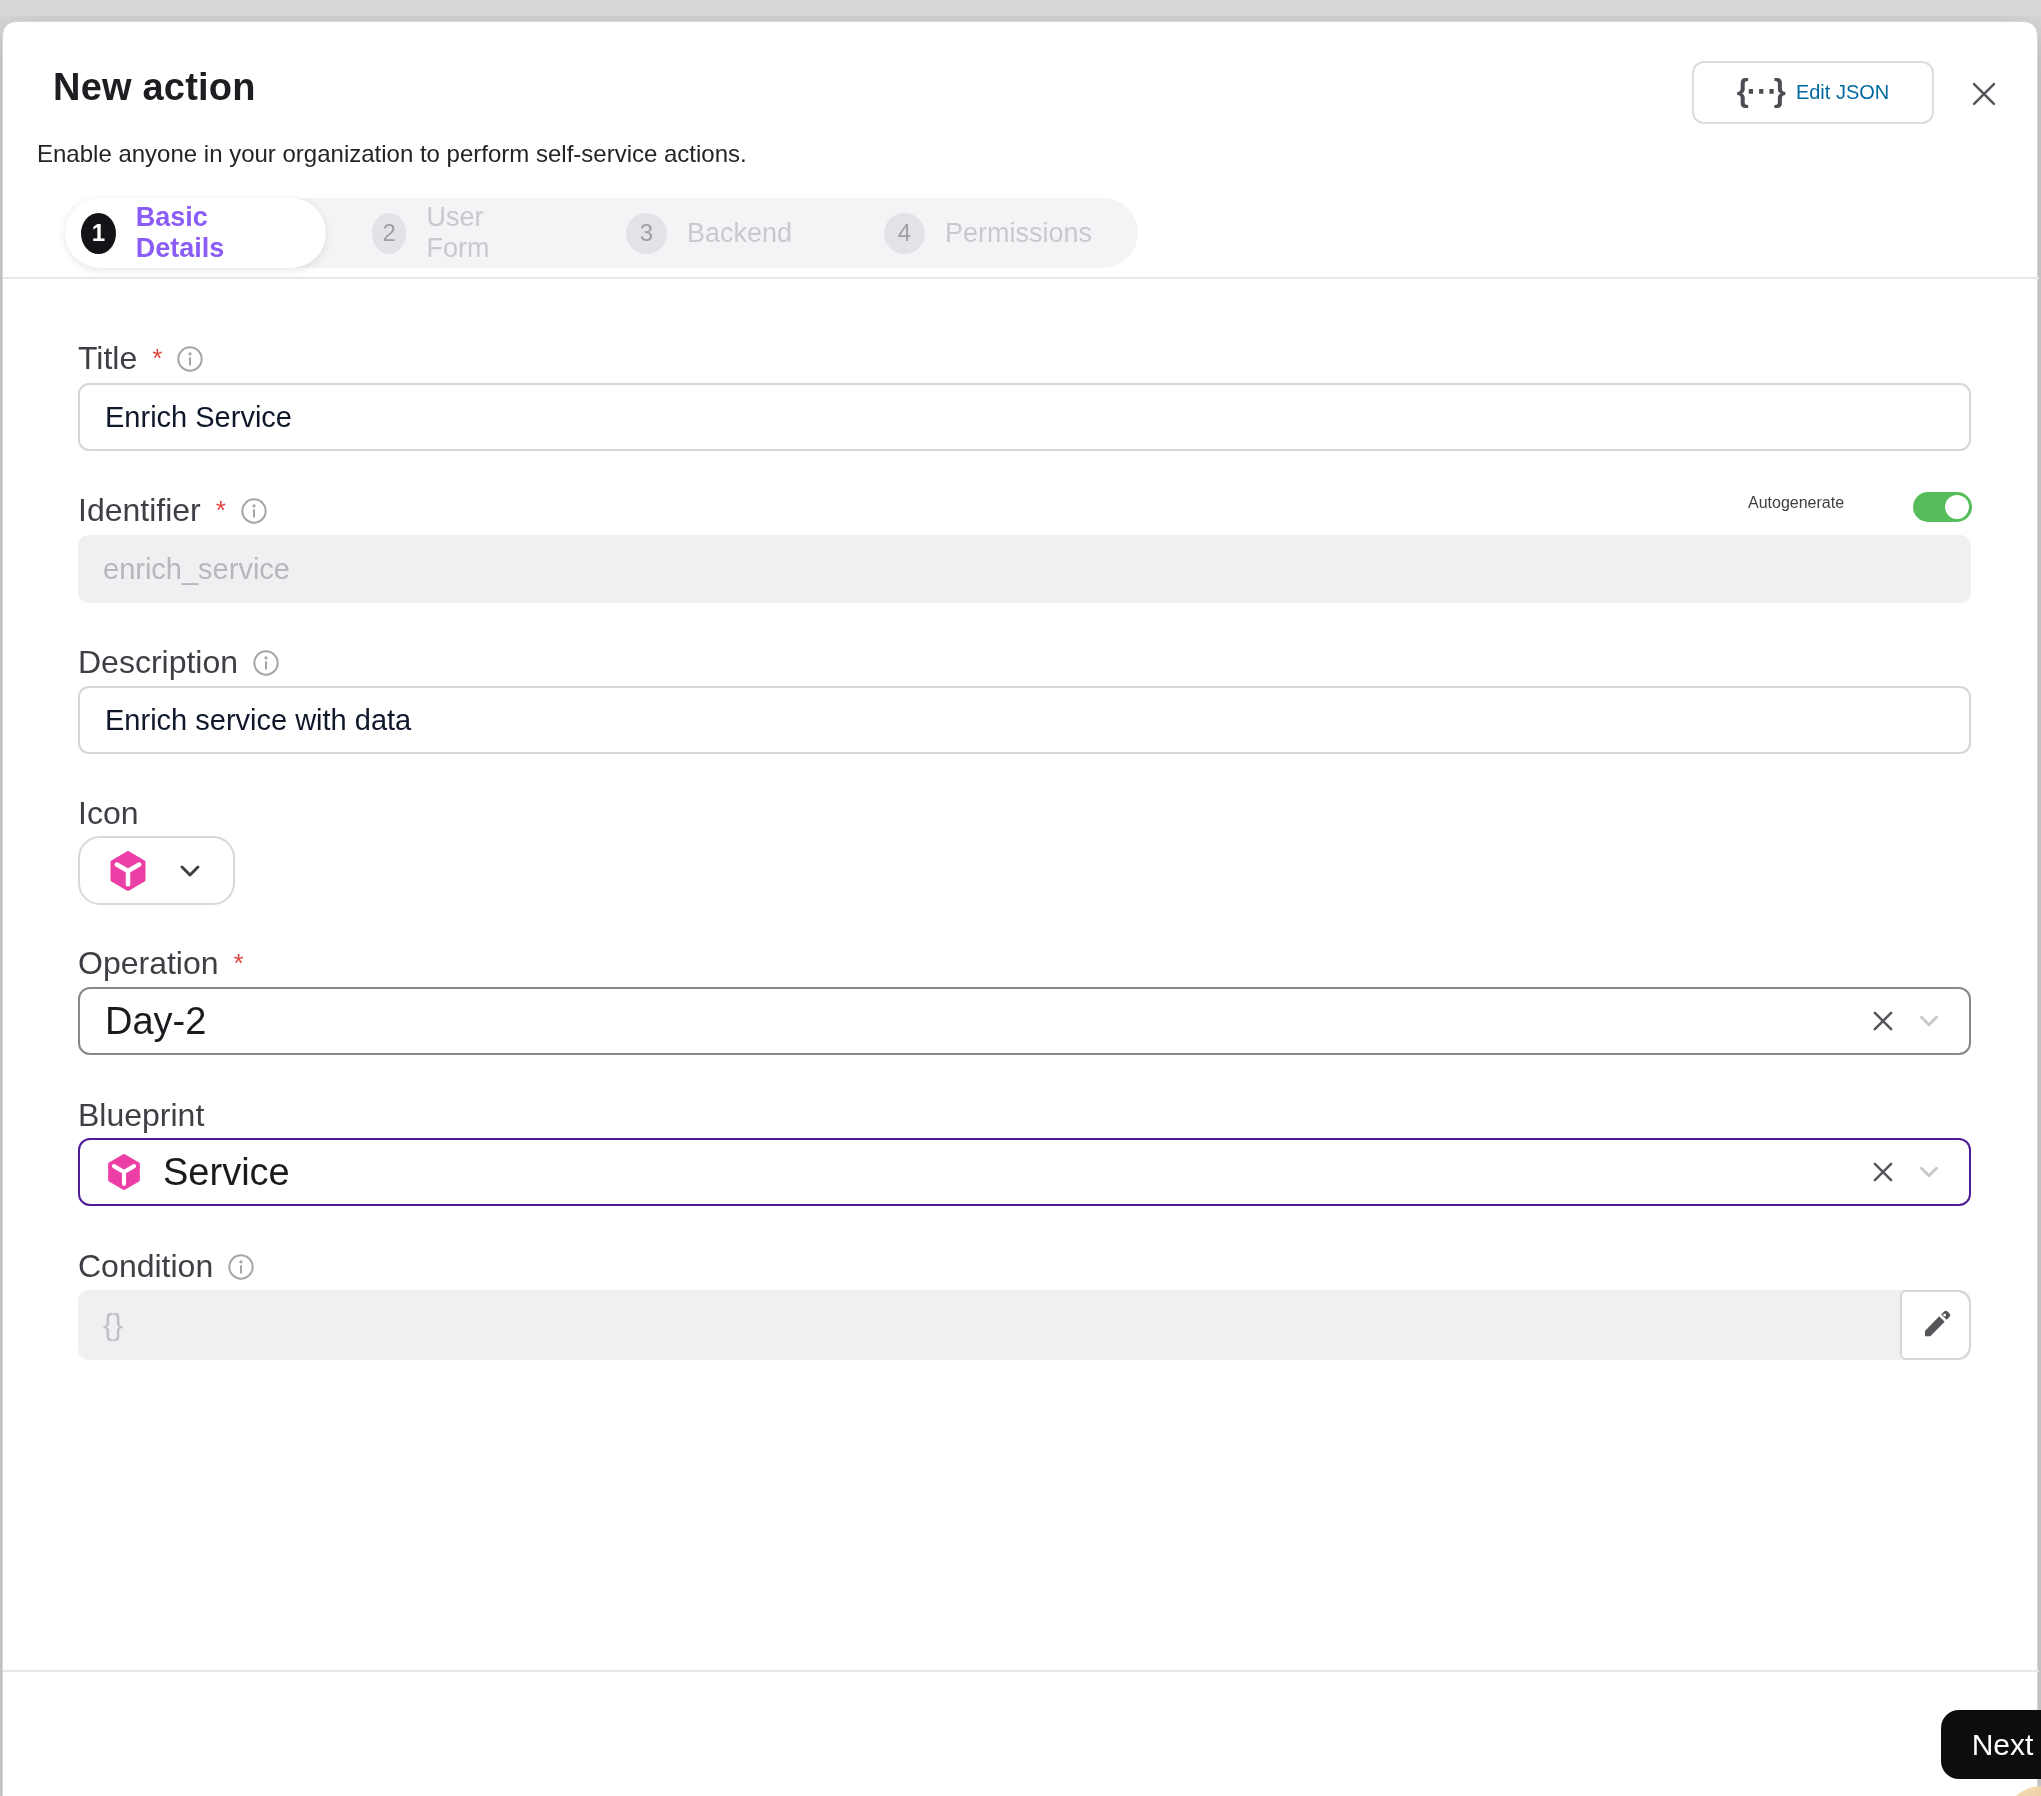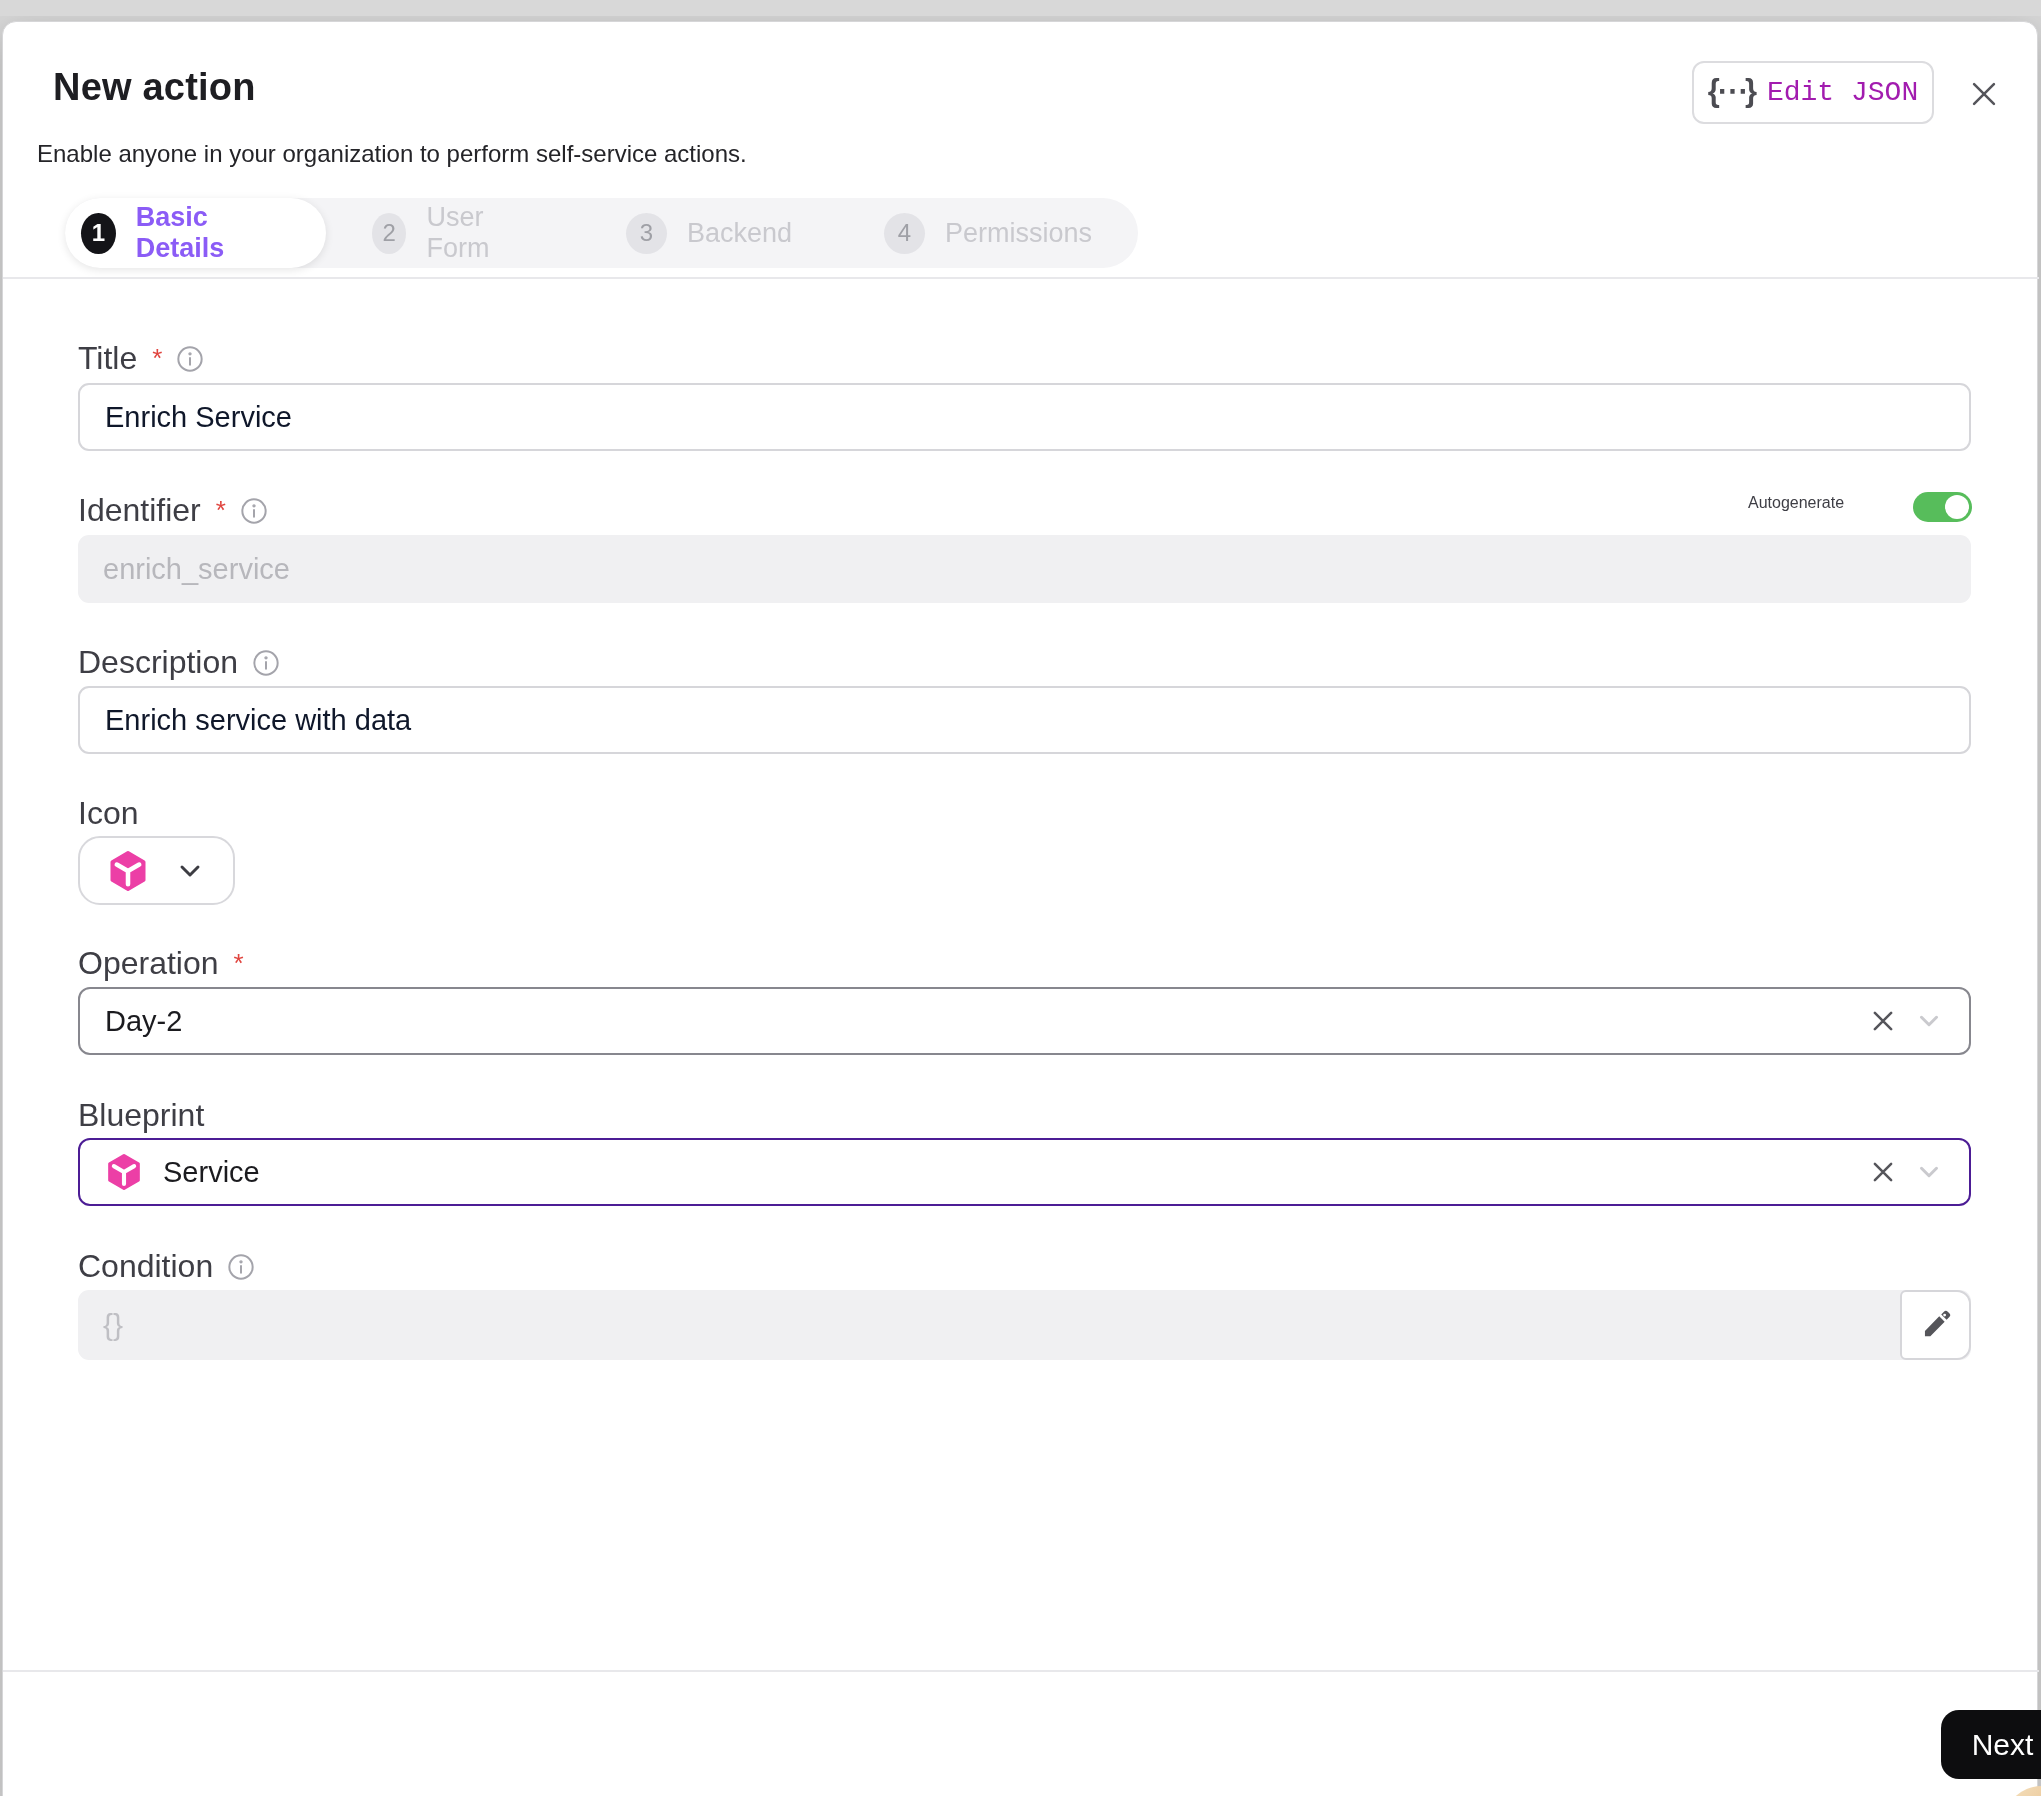--- a/index.html
+++ b/index.html
@@ -20,21 +20,21 @@
   .page-title { left: 50px; top: 44px; font-size: 38px; font-weight: 700; color: #1e1e22; letter-spacing: 0.2px; }
   .subtitle   { left: 34px; top: 118px; font-size: 24px; color: #242428; }
 
   .edit-json-btn {
     left: 1689px; top: 39px; width: 242px; height: 63px;
     border: 2px solid #dcdcdf; border-radius: 12px; background: #fff;
     display: flex; align-items: center; justify-content: center; gap: 13px;
     cursor: pointer;
   }
   .edit-json-btn .braces { font-size: 31px; font-weight: 700; color: #4c4c52; letter-spacing: -3px; transform: translateY(-2px); }
-  .edit-json-btn .lbl { font-size: 28px; color: #a21caf; font-family: Liberation Mono, monospace; }
+  .edit-json-btn .lbl { font-size: 20px; color: #0369a1; }
 
   .close-btn { left: 1960px; top: 51px; width: 42px; height: 42px; display:flex; align-items:center; justify-content:center; cursor: pointer; }
 
   
   .stepper {
     left: 62px; top: 176px; height: 70px; width: 1073px;
     background: #f4f4f6; border-radius: 35px;
     display: flex; align-items: center;
   }
   .step { display: flex; align-items: center; gap: 20px; height: 70px; padding: 0 46px; border-radius: 35px; cursor: pointer; }
@@ -76,21 +76,21 @@
     left: 75px; top: 814px; width: 157px; height: 69px;
     border: 2px solid #d8d8dc; border-radius: 22px; background:#fff;
     display: flex; align-items: center; justify-content: space-between;
     padding: 0 27px; cursor: pointer;
   }
 
   .select {
     left: 75px; width: 1893px; height: 68px;
     border-radius: 12px; background: #fff;
     display: flex; align-items: center; padding-left: 25px;
-    font-size: 29px; color: #1b1b1f; cursor: pointer;
+    font-size: 38px; color: #1b1b1f; cursor: pointer;
   }
   .select.op { top: 965px; border: 2px solid #87878e; }
   .select.bp { top: 1116px; border: 2px solid #4c1d95; }
   .select .spacer { flex: 1; }
   .select .clear-x { width: 40px; height: 40px; display:flex; align-items:center; justify-content:center; color: #55555b; cursor: pointer; }
   .select .chev { width: 52px; height: 40px; display:flex; align-items:center; justify-content:center; color: #cacace; margin-right: 14px; cursor: pointer; }
 
   .condition-input {
     left: 75px; top: 1268px; width: 1893px; height: 70px;
     background: #f0f0f2; border-radius: 11px;

